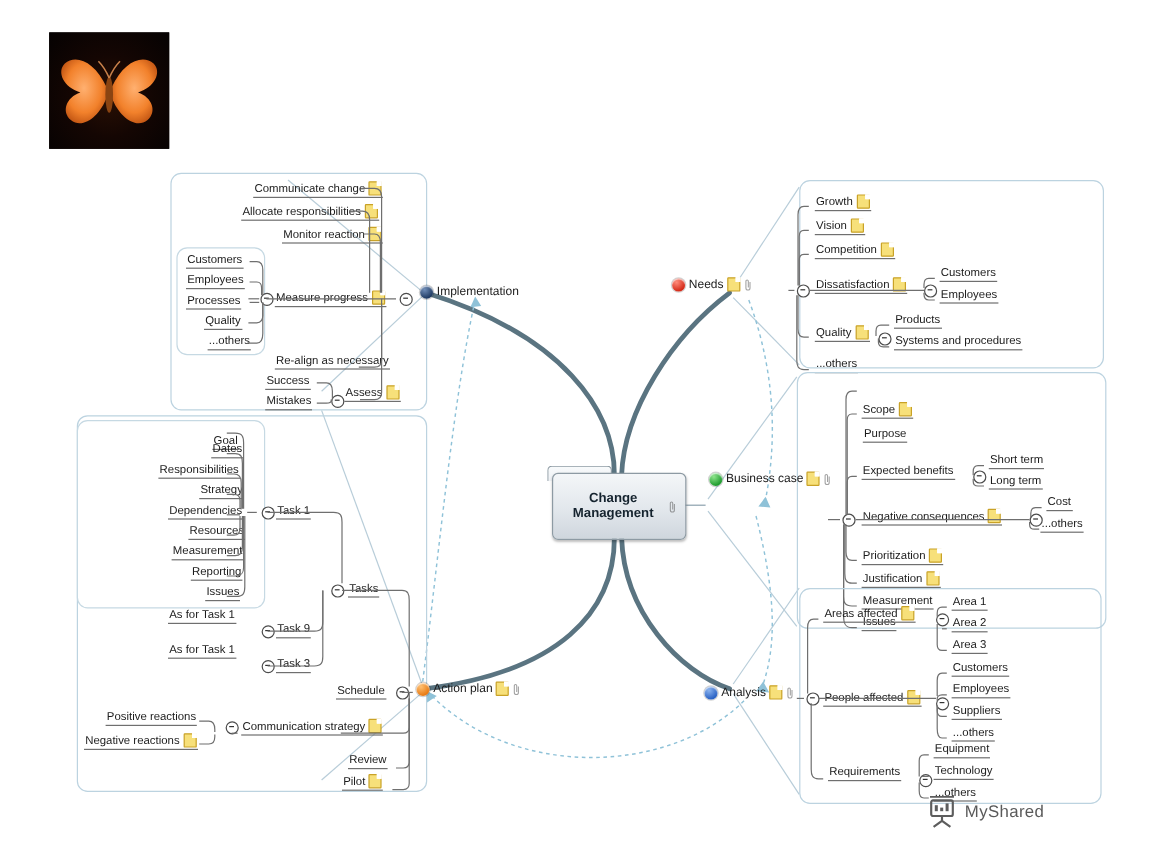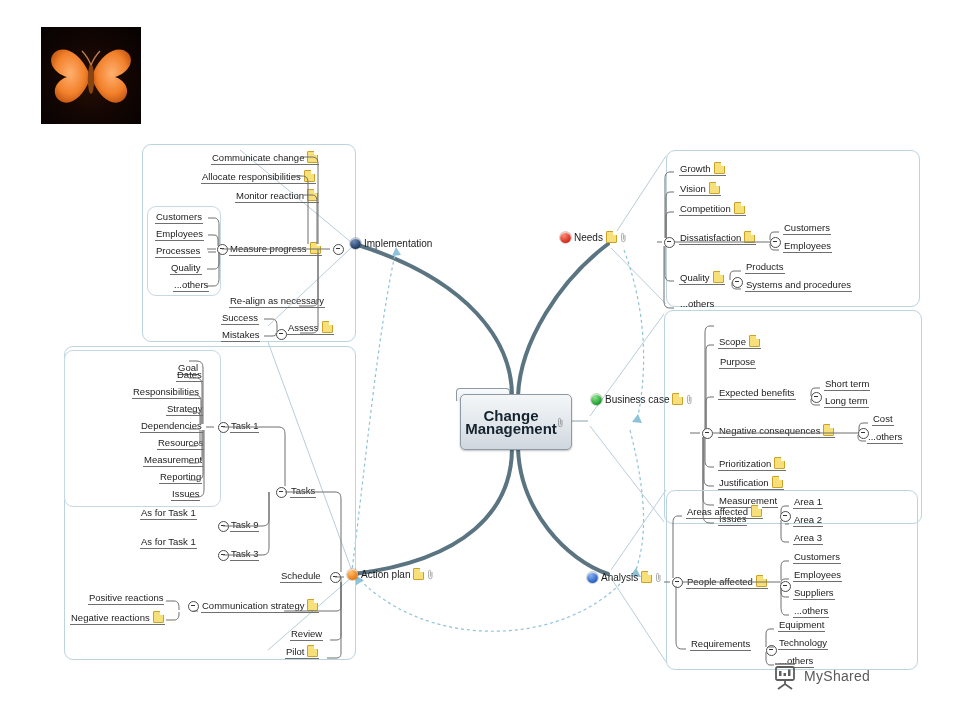--- a/index.html
+++ b/index.html
@@ -52,21 +52,21 @@
   .node.ul{border-bottom:1px solid #6f6f6f;}
   .node.main{font-size:10px;font-weight:normal;border-bottom:none;}
 
   
   #root{
     position:absolute;left:460px;top:264px;width:110px;height:54px;
     border:1px solid #8d9aa3;border-radius:5px;
     background:linear-gradient(180deg,#f4f6f8 0%,#e2e7ec 55%,#cfd6dd 100%);
     box-shadow:0 1px 2px rgba(0,0,0,.25);
     display:flex;align-items:center;justify-content:center;
-    font-size:15px;font-weight:bold;color:#15232e;text-align:center;
+    font-size:11px;font-weight:bold;color:#15232e;text-align:center;
     line-height:13px;
   }
   #root .rtxt{padding-right:10px;}
   #rootfold{
     position:absolute;left:456px;top:258px;width:52px;height:12px;
     border:1px solid #8d9aa3;border-bottom:none;border-radius:4px 4px 0 0;
     background:linear-gradient(180deg,#f8fafb,#eef1f4);
   }
 
   

